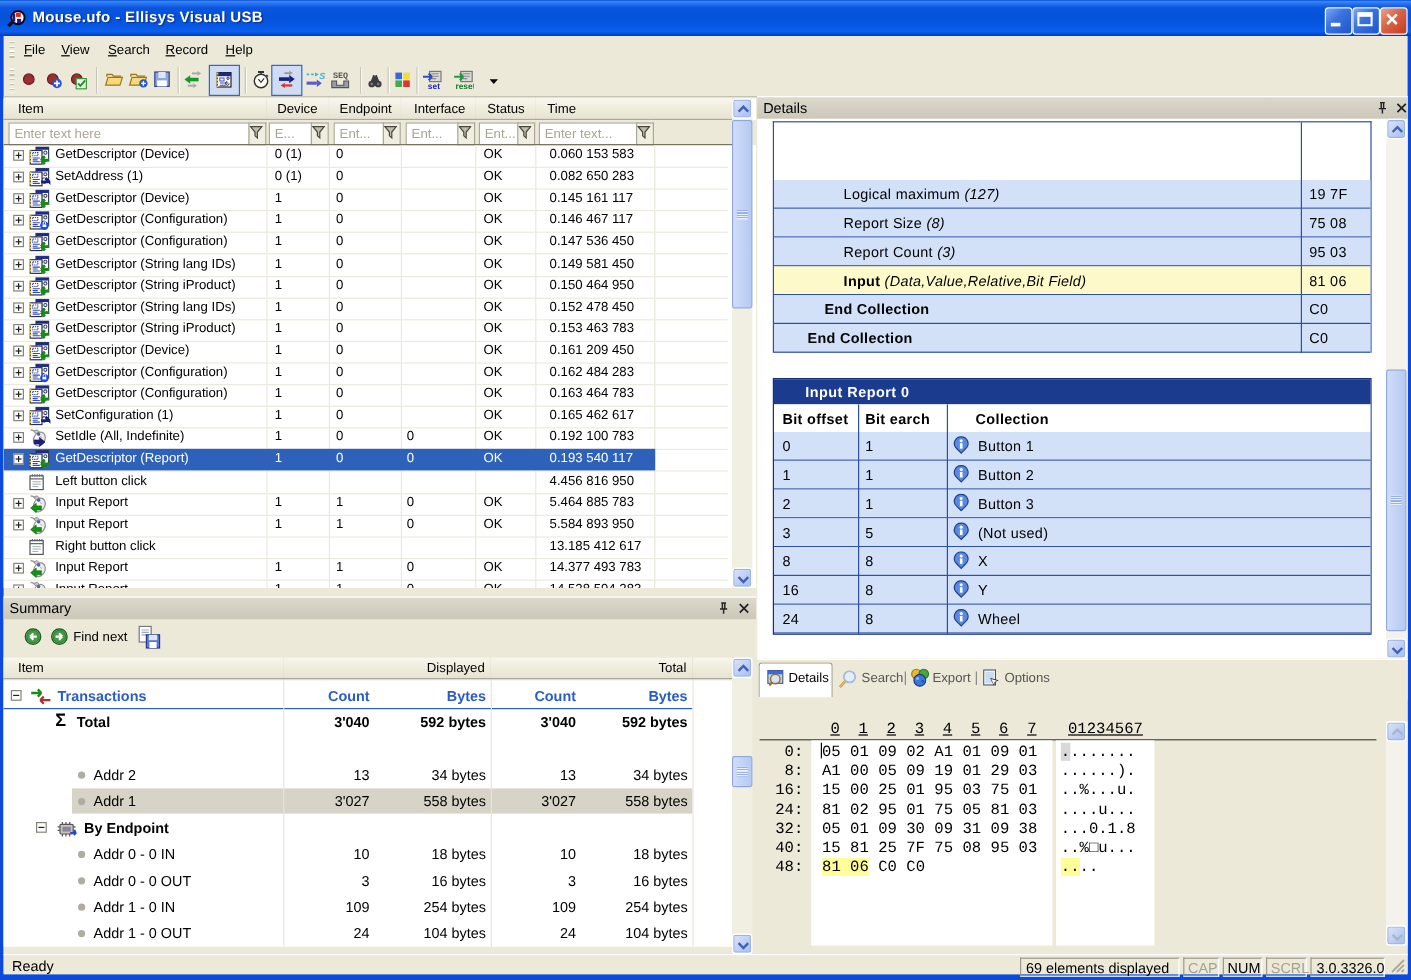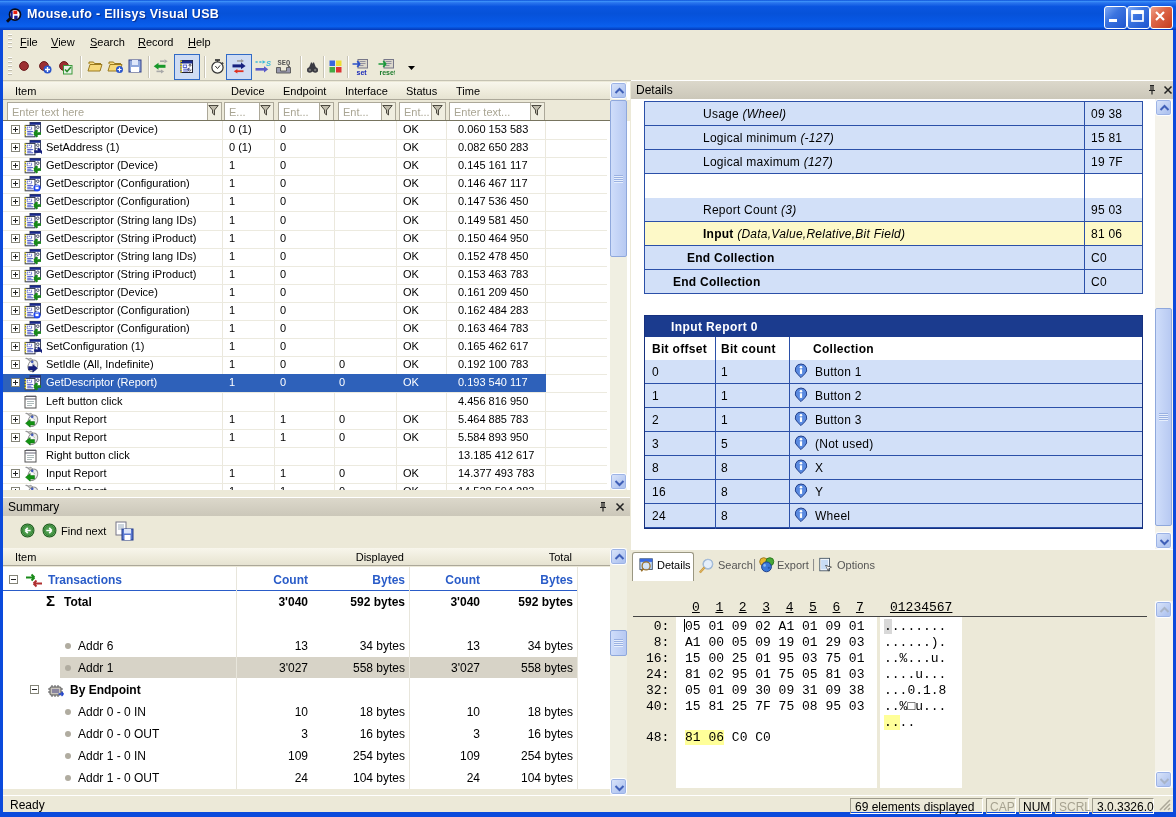--- a/index.html
+++ b/index.html
@@ -748,21 +748,21 @@
 <div class="abs" style="left:0;top:24px;width:607px;height:22px">
           <b class="abs" style="left:43px;top:1px;font-size:15px">Σ</b>
           <b class="abs" style="left:61px;top:4px">Total</b>
           <b class="abs" style="right:302px;top:4px">3'040</b>
           <b class="abs" style="right:205px;top:4px">592 bytes</b>
           <b class="abs" style="right:130px;top:4px">3'040</b>
           <b class="abs" style="right:37px;top:4px">592 bytes</b>
         </div>
 <div class="abs" style="left:0;top:68px;width:607px;height:22px">
           <div class="abs" style="left:62px;top:8px;width:6px;height:6px;border-radius:50%;background:#b0aca0"></div>
-          <span class="abs" style="left:75px;top:4px">Addr 6</span>
+          <span class="abs" style="left:75px;top:4px">Addr 2</span>
           <span class="abs" style="right:302px;top:4px">13</span>
           <span class="abs" style="right:205px;top:4px">34 bytes</span>
           <span class="abs" style="right:130px;top:4px">13</span>
           <span class="abs" style="right:37px;top:4px">34 bytes</span>
         </div>
 <div class="abs" style="left:0;top:90px;width:607px;height:22px">
           <div class="abs" style="left:57px;top:0;width:517px;height:21px;background:#d7d3c7"></div>
           <div class="abs" style="left:62px;top:8px;width:6px;height:6px;border-radius:50%;background:#b0aca0"></div>
           <span class="abs" style="left:75px;top:4px">Addr 1</span>
           <span class="abs" style="right:302px;top:4px">3'027</span>
@@ -835,32 +835,28 @@
         <span>Details</span>
         <svg class="abs" style="left:515px;top:3px" width="12" height="12" viewBox="0 0 12 12">
           <path d="M4 1.5 h4 M5 1.5 v5 h2 v-5 M6 6.5 v4 M3 6.5 h6" stroke="#222" stroke-width="1.2" fill="none"></path>
         </svg>
         <svg class="abs" style="left:531px;top:3px" width="12" height="12">
           <path d="M2.5 2.5 L9.5 9.5 M9.5 2.5 L2.5 9.5" stroke="#222" stroke-width="1.5"></path>
         </svg>
       </div>
 <div class="abs" style="left:0;top:19px;width:524px;height:450px;background:#fff;overflow:hidden">
 <div class="abs" style="left:13px;top:2px;width:497px;height:192px;border-left:1px solid #2b50a8;border-right:1px solid #2b50a8;border-top:1px solid #2b50a8">
-<div class="drow" style="top:0px;height:23px;background:#d2e0f8">
-            <span style="left:58px">Usage <i>(Wheel)</i></span>
-            <span style="left:446px">09 38</span>
-          </div>
-<div class="drow" style="top:24px;height:23px;background:#d2e0f8">
-            <span style="left:58px">Logical minimum <i>(-127)</i></span>
-            <span style="left:446px">15 81</span>
-          </div>
 <div class="drow" style="top:48px;height:23px;background:#d2e0f8">
             <span style="left:58px">Logical maximum <i>(127)</i></span>
             <span style="left:446px">19 7F</span>
           </div>
+<div class="drow" style="top:72px;height:23px;background:#d2e0f8">
+            <span style="left:58px">Report Size <i>(8)</i></span>
+            <span style="left:446px">75 08</span>
+          </div>
 <div class="drow" style="top:96px;height:23px;background:#d2e0f8">
             <span style="left:58px">Report Count <i>(3)</i></span>
             <span style="left:446px">95 03</span>
           </div>
 <div class="drow" style="top:120px;height:23px;background:#fdf9c8">
             <span style="left:58px"><b>Input</b> <i>(Data,Value,Relative,Bit Field)</i></span>
             <span style="left:446px">81 06</span>
           </div>
 <div class="drow" style="top:144px;height:23px;background:#d2e0f8">
             <span style="left:42px"><b>End Collection</b></span>
@@ -871,21 +867,21 @@
             <span style="left:446px">C0</span>
           </div>
 <div class="abs" style="left:439px;top:0;width:1px;height:192px;background:#2b50a8"></div>
 </div>
 <div class="abs" style="left:13px;top:216px;width:497px;height:212px;border:1px solid #16307e">
 <div class="abs" style="left:0;top:0;width:497px;height:21px;background:#1b3b8e">
             <b style="position:absolute;left:26px;top:4px;color:#fff;font-size:12px;letter-spacing:0.4px">Input Report 0</b>
           </div>
 <div class="abs" style="left:0;top:21px;width:497px;height:23px;background:#fff;border-bottom:1px solid #2b50a8">
             <b class="abs" style="left:7px;top:5px;font-size:12px;letter-spacing:0.3px">Bit offset</b>
-            <b class="abs" style="left:76px;top:5px;font-size:12px;letter-spacing:0.3px">Bit count</b>
+            <b class="abs" style="left:76px;top:5px;font-size:12px;letter-spacing:0.3px">Bit earch</b>
             <b class="abs" style="left:168px;top:5px;font-size:12px;letter-spacing:0.3px">Collection</b>
           </div>
 <div class="drow" style="top:44px;height:23px">
             <span style="left:7px">0</span>
             <span style="left:76px">1</span>
             <svg class="abs" style="left:149px;top:3px" width="14" height="16" viewBox="0 0 14 16">
               <path d="M7 1 a5.6 5.6 0 0 1 3.8 9.8 L7 14.6 L3.2 10.8 A5.6 5.6 0 0 1 7 1" fill="#5a8ae0" stroke="#23408a"></path>
               <circle cx="7" cy="4.3" r="1.3" fill="#fff"></circle>
               <rect x="5.9" y="6.3" width="2.2" height="4.6" fill="#fff"></rect>
             </svg>
@@ -1016,21 +1012,21 @@
 <div class="abs hex" style="left:15px;top:53px"> 8:&nbsp;&nbsp;A1 00 05 09 19 01 29 03</div>
 <div class="abs hex" style="left:253px;top:53px">......).</div>
 <div class="abs hex" style="left:15px;top:69px">16:&nbsp;&nbsp;15 00 25 01 95 03 75 01</div>
 <div class="abs hex" style="left:253px;top:69px">..%...u.</div>
 <div class="abs hex" style="left:15px;top:85px">24:&nbsp;&nbsp;81 02 95 01 75 05 81 03</div>
 <div class="abs hex" style="left:253px;top:85px">....u...</div>
 <div class="abs hex" style="left:15px;top:101px">32:&nbsp;&nbsp;05 01 09 30 09 31 09 38</div>
 <div class="abs hex" style="left:253px;top:101px">...0.1.8</div>
 <div class="abs hex" style="left:15px;top:117px">40:&nbsp;&nbsp;15 81 25 7F 75 08 95 03</div>
 <div class="abs hex" style="left:253px;top:117px">..%□u...</div>
-<div class="abs hex" style="left:15px;top:148px">48:&nbsp;&nbsp;<span style="background:#ffff99">81 06</span> C0 C0</div>
+<div class="abs hex" style="left:15px;top:133px">48:&nbsp;&nbsp;<span style="background:#ffff99">81 06</span> C0 C0</div>
 <div class="abs hex" style="left:253px;top:133px"><span style="background:#ffff99">..</span>..</div>
 <div class="abs sb" style="left:524px;top:19px;width:18px;height:187px;background:#f4f2ea">
 <div class="sbtn" style="left:0;top:0">
           <svg width="13" height="13">
             <path d="M2.5 8 L6.5 4 L10.5 8" fill="none" stroke="#a8b4c8" stroke-width="2"></path>
           </svg>
         </div>
 <div class="sbtn" style="left:0;top:170px">
           <svg width="13" height="13">
             <path d="M2.5 5 L6.5 9 L10.5 5" fill="none" stroke="#a8b4c8" stroke-width="2"></path>

